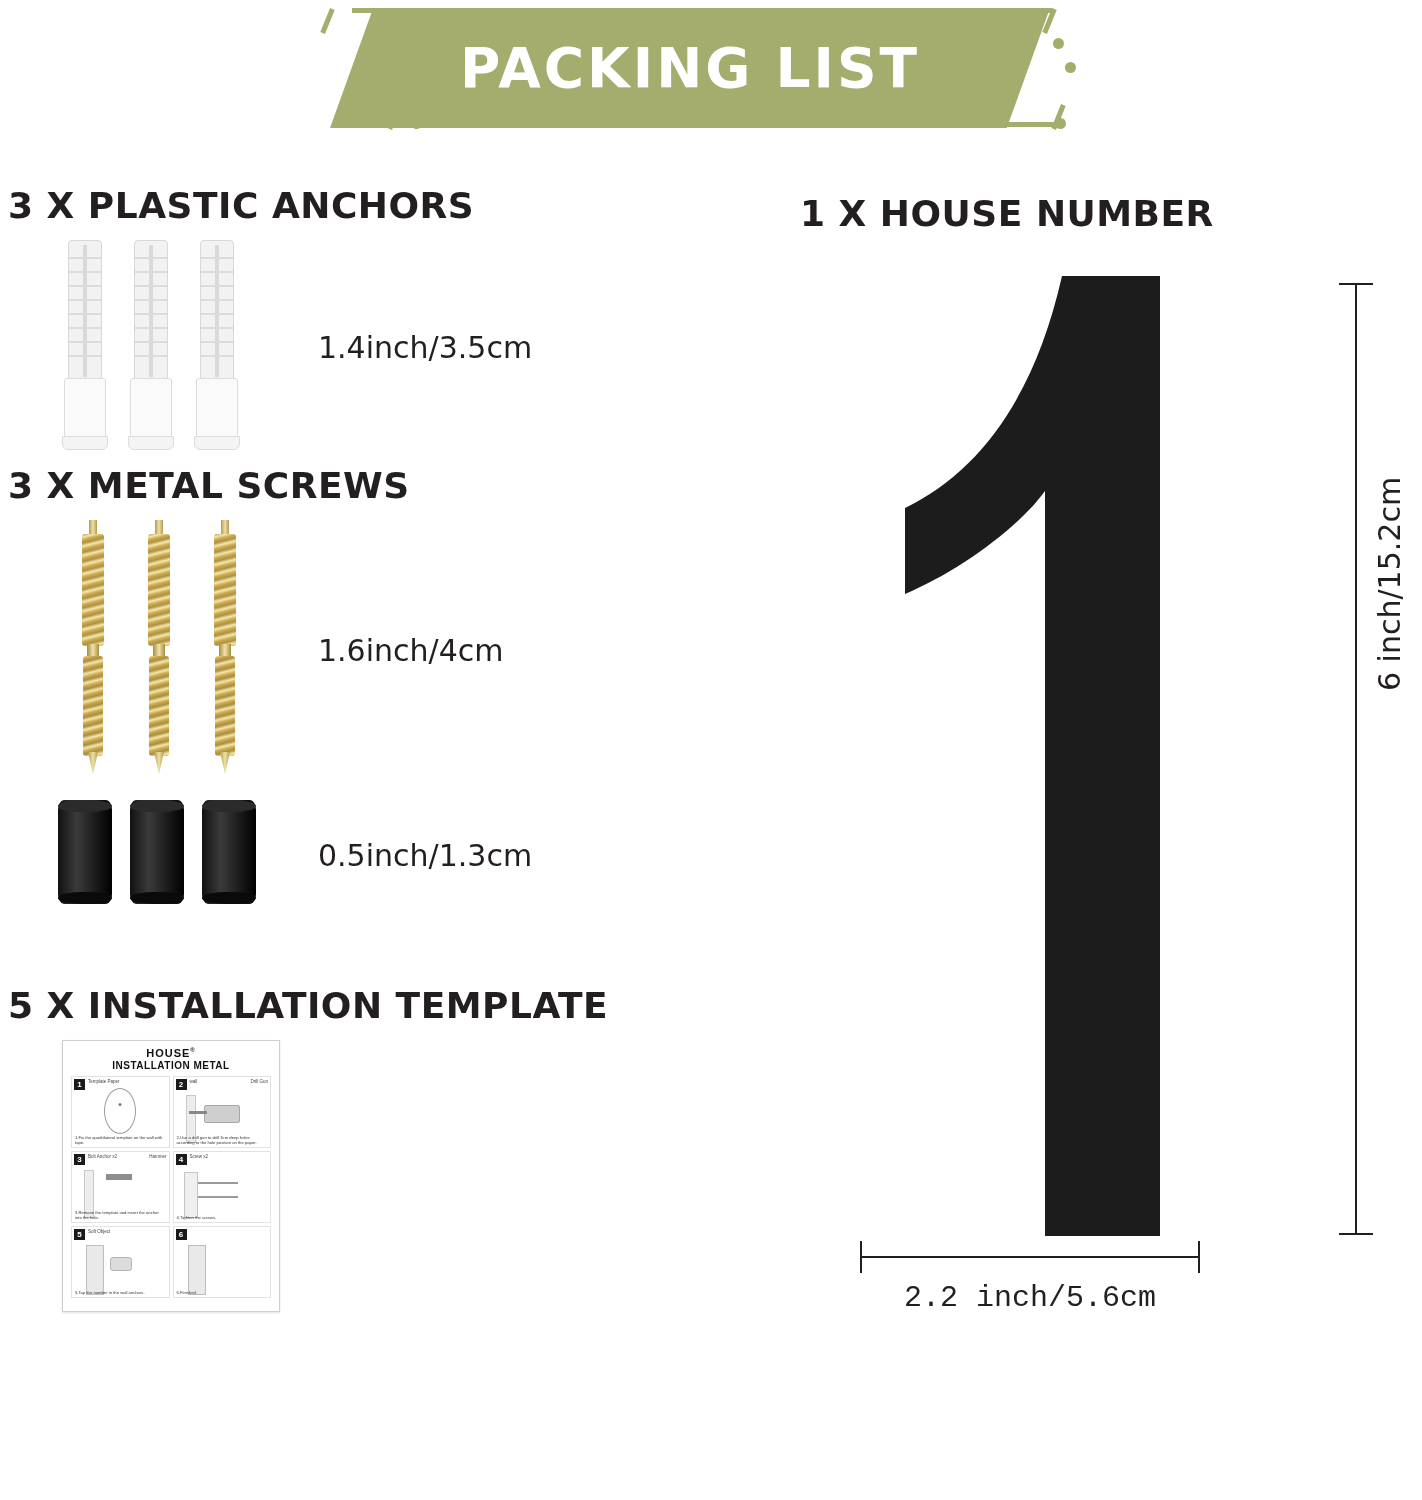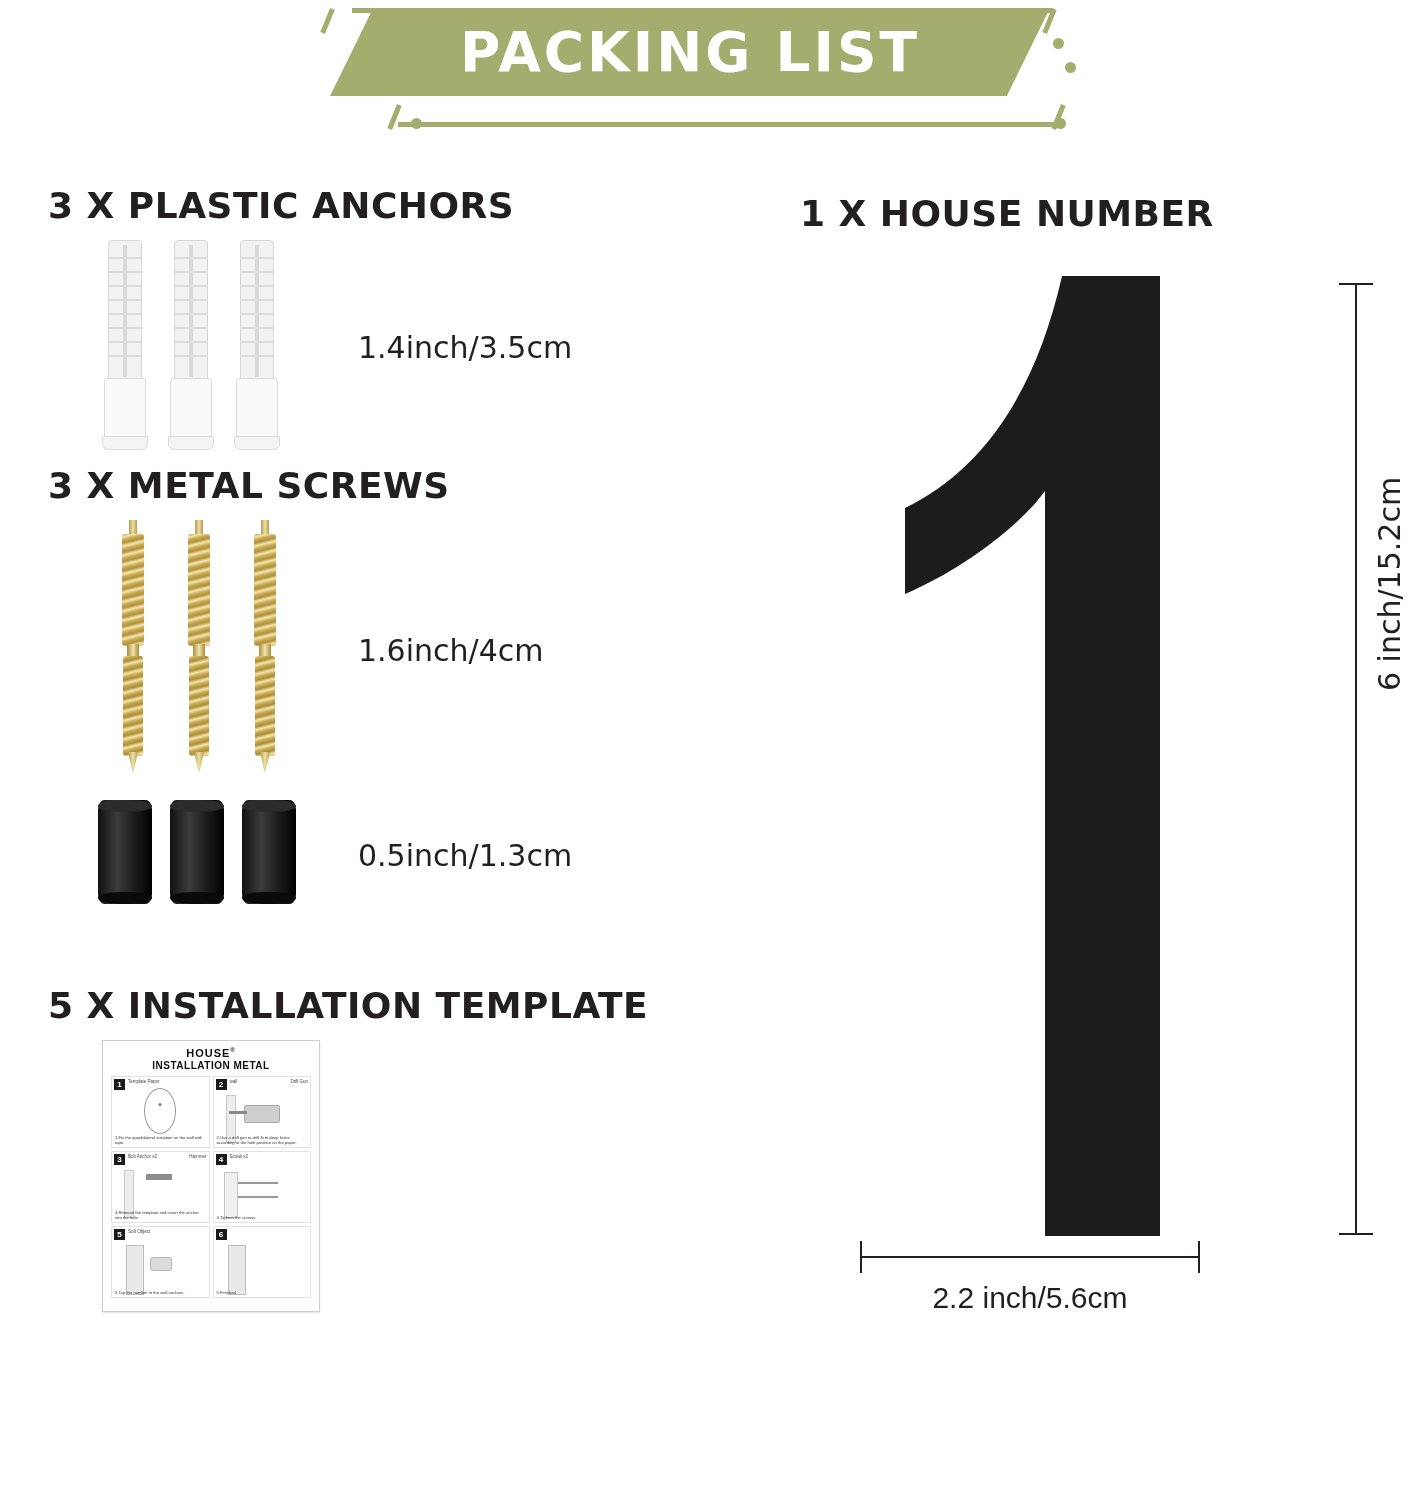--- a/index.html
+++ b/index.html
@@ -22,21 +22,21 @@
     left: 0;
     top: 0;
     width: 1422px;
     height: 150px;
   }
   .banner-shape {
     position: absolute;
     left: 330px;
     top: 8px;
     width: 720px;
-    height: 88px;
+    height: 120px;
     background: #a5ad6e;
     clip-path: polygon(6% 0%, 100% 0%, 94% 100%, 0% 100%);
     display: flex;
     align-items: center;
     justify-content: center;
   }
   .banner-title {
     font-size: 55px;
     font-weight: bold;
     color: #ffffff;
@@ -83,21 +83,20 @@
 
   
   .left-col {
     position: absolute;
     left: 0;
     top: 185px;
     width: 760px;
   }
   .group {
     position: relative;
-    margin-left: 40px;
   }
   .group-title {
     font-size: 36px;
     font-weight: bold;
     letter-spacing: 0.5px;
     color: #231f20;
     font-family: "DejaVu Sans", sans-serif;
     margin: 0 0 14px 8px;
   }
   .group-body {
@@ -476,21 +475,21 @@
   }
   .dim-h .cap-l { left: 0; }
   .dim-h .cap-r { right: 0; }
   .dim-h-label {
     position: absolute;
     left: 100px;
     top: 1110px;
     width: 340px;
     text-align: center;
     font-size: 30px;
-    font-family: Liberation Sans, sans-serif;
+    font-family: Liberation Mono, monospace;
   }
 </style>
 </head>
 <body>
 
 <div class="banner-wrap">
   <div class="banner-line top"></div>
   <div class="banner-tick t1"></div>
   <div class="banner-tick t2"></div>
   <div class="banner-shape">

